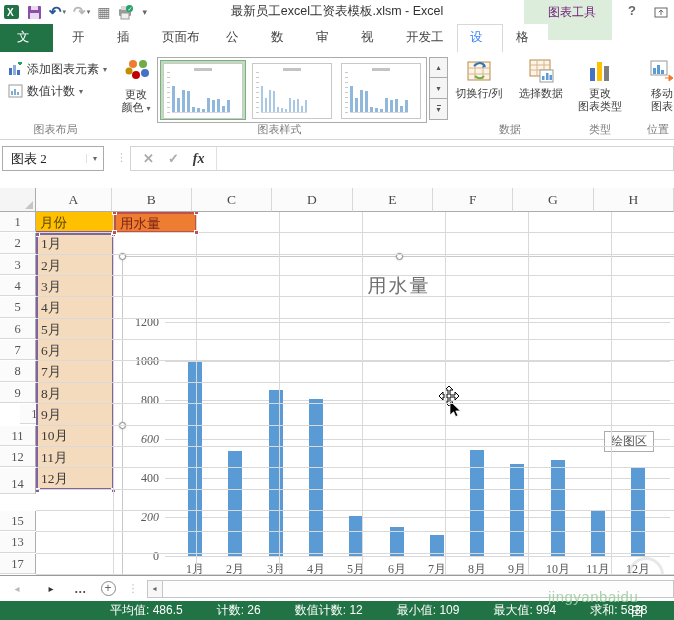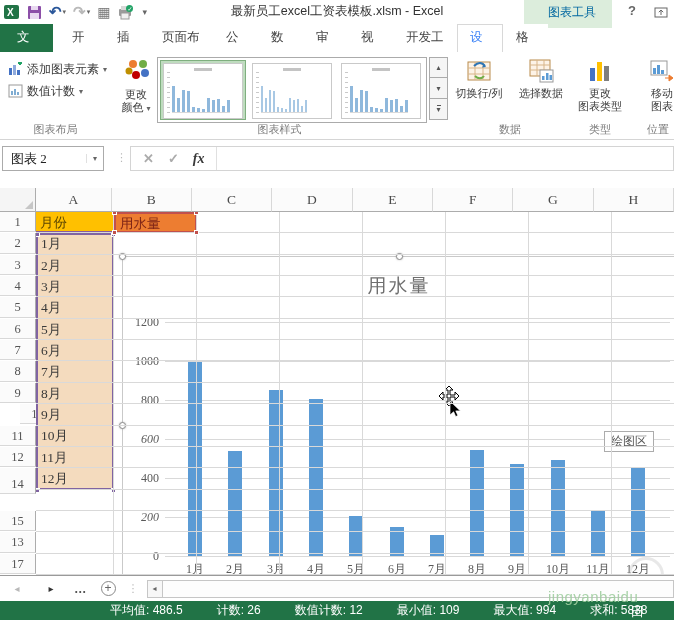--- a/index.html
+++ b/index.html
@@ -7,22 +7,22 @@
   .app { position:relative; width:674px; height:620px; background:#fff;
          font-family:"Liberation Sans", sans-serif; overflow:hidden; color:#444; }
 
   
   .titlebar { position:absolute; left:0; top:0; width:674px; height:24px; background:#fff; }
   .qat { position:absolute; left:4px; top:2px; display:flex; align-items:center; gap:7px; height:20px; }
   .qat .qbtn { display:flex; align-items:center; font-size:14px; line-height:16px; }
   .qat .uchar { font-size:15px; font-weight:bold; }
   .qat .ddsm { font-size:7px; color:#666; margin-left:1px; }
   .doc-title { position:absolute; left:0; right:0; top:3px; text-align:center; font-size:12.5px; color:#333; }
-  .ctx-group { position:absolute; left:524px; top:0; width:88px; height:28px; background:#DCEDDC;
-               color:#0369a1; font-size:12px; text-align:center; line-height:24px;padding-left:8px; }
+  .ctx-group { position:absolute; left:524px; top:0; width:88px; height:40px; background:#DCEDDC;
+               color:#701a75; font-size:12px; text-align:center; line-height:24px;padding-left:8px; }
   .tb-help { position:absolute; left:628px; top:3px; font-size:13px; color:#666; font-weight:bold; }
   .tb-restore { position:absolute; left:654px; top:4px; }
 
   
   .tabrow { position:absolute; left:0; top:24px; width:548px; height:28px; background:#fff; display:flex; }
   .rtab { padding:0 13px; line-height:27px; font-size:12.5px; color:#444; cursor:default; }
   .rtab.file { background:#217346; color:#fff; padding:0 17px; margin-right:6px; }
   .rtab.active { color:#3b82f6; background:#fff; border:1px solid #D8D8D8; border-bottom:none; line-height:25px;padding-left:12px; }
 
   

